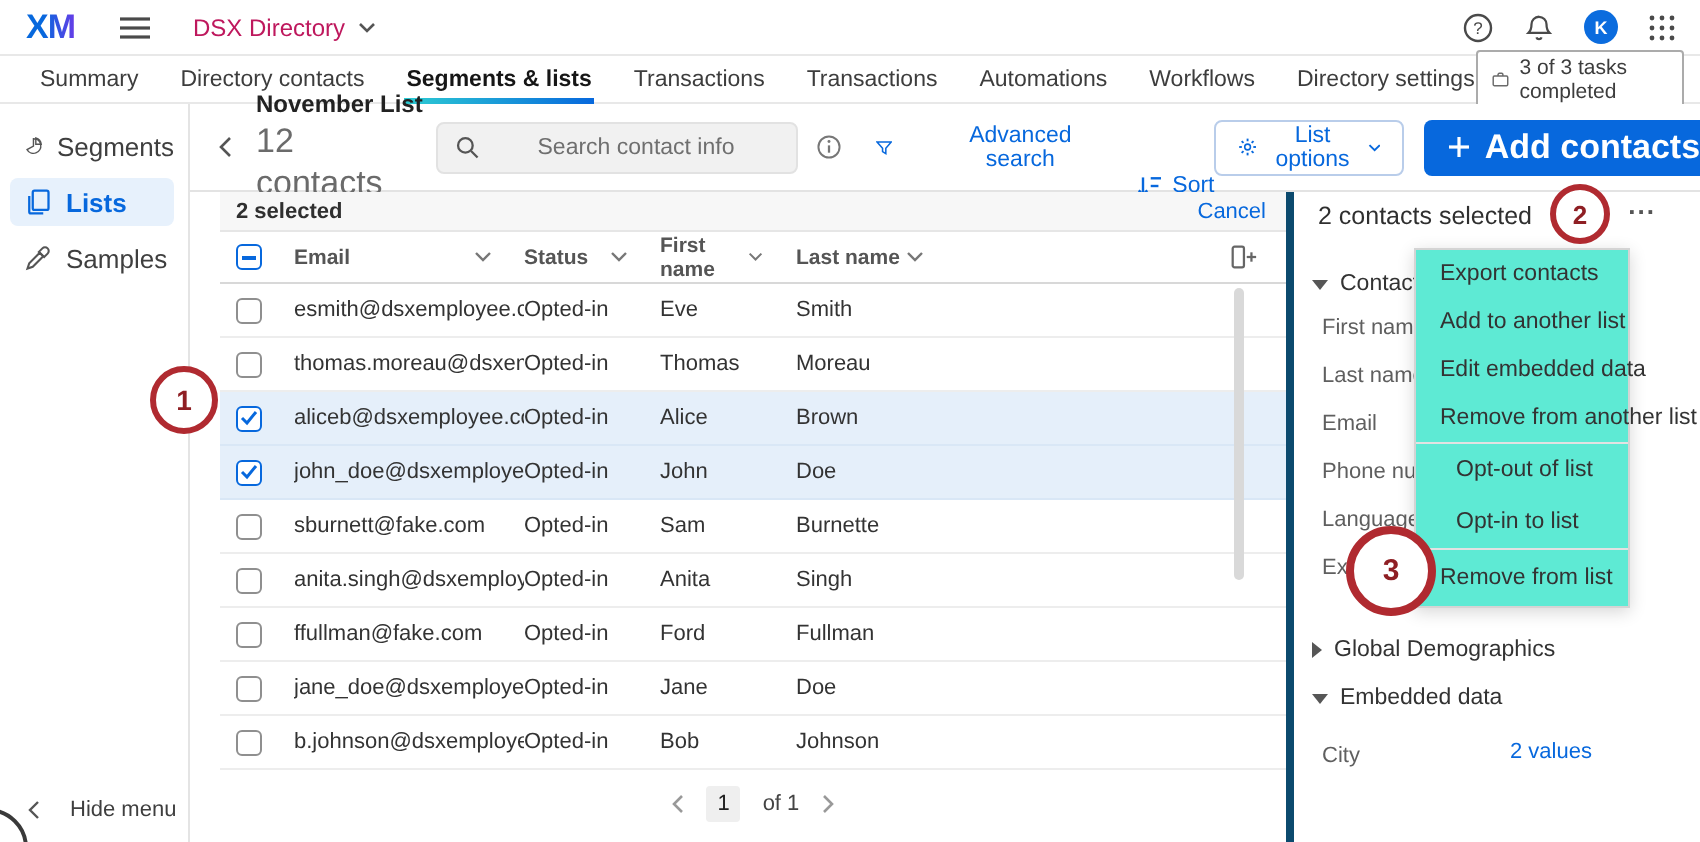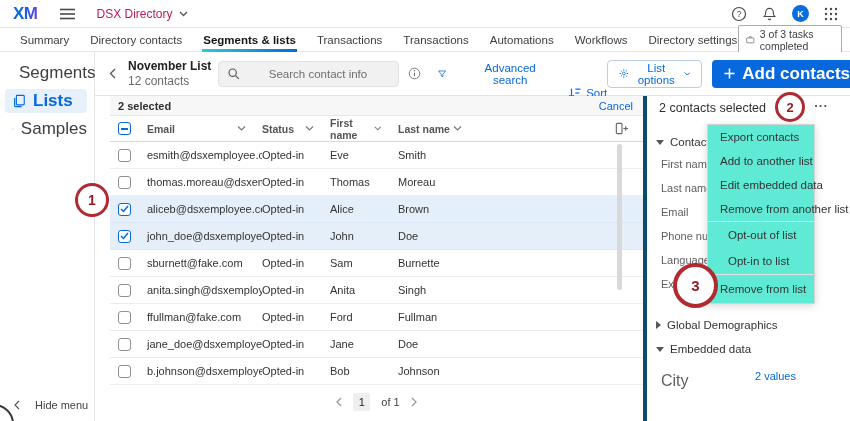--- a/index.html
+++ b/index.html
@@ -28,33 +28,33 @@
   .tab.active { color:#161616; font-weight:700; }
   .tab.active::after { content:""; position:absolute; left:0; right:0; bottom:0; height:3px;
          background:linear-gradient(90deg,#2dccd3,#0768dd); }
   .tasks-badge { margin-left:auto; margin-right:8px; display:flex; align-items:center; gap:5px;
          border:1px solid #ababab; border-radius:2px; padding:2px 7px; font-size:10.5px; color:#3d3d3d; background:#fff; }
 
   
   .sidebar { position:absolute; top:52px; left:0; width:95px; height:369px;
              border-right:1px solid #e4e4e4; background:#fff; }
   .side-item { margin:4px 7px 0 5px; height:24px; border-radius:4px; display:flex; align-items:center;
-               gap:7px; padding-left:7px; font-size:17px; color:#3f3f3f; cursor:pointer; }
+               gap:7px; padding-left:7px; font-size:13px; color:#3f3f3f; cursor:pointer; }
   .side-item:first-child { margin-top:9px; }
   .side-item.active { background:#e7f1fc; color:#0768dd; font-weight:700; }
   .hide-menu { position:absolute; left:14px; bottom:10px; display:flex; align-items:center; gap:15px;
                font-size:11px; color:#3f3f3f; cursor:pointer; }
 
   
   .toolbar { position:absolute; top:52px; left:95px; width:755px; height:44px;
              border-bottom:1px solid #e3e3e3; display:flex; align-items:center; padding-left:14px; background:#fff; }
   .back-btn { display:flex; margin-right:12px; cursor:pointer; }
   .list-title-block { margin-right:10px; width:80px; }
   .list-name { font-size:12px; font-weight:700; color:#222; line-height:1.25; white-space:nowrap; }
-  .list-meta { font-size:12px; color:#6b6b6b; line-height:1.25; }
+  .list-meta { font-size:17px; color:#6b6b6b; line-height:1.25; }
   .searchbox { width:181px; height:26px; background:#f1f1f1; border:1px solid #e2e2e2; border-radius:4px;
                display:flex; align-items:center; padding:0 8px; gap:6px; }
   .searchbox input { flex:1; border:none; outline:none; background:transparent; font-size:11.5px;
                font-family:inherit; color:#333; min-width:0;text-align:center; }
   .searchbox input::placeholder { color:#6f6f6f; }
   .info-i { margin-left:9px; display:flex; cursor:pointer; }
   .link-btn { display:flex; align-items:center; gap:5px; font-size:11.5px; color:#0768dd;
               background:none; border:none; cursor:pointer; font-family:inherit; }
   .adv { margin-left:17px;gap:36px; }
   .sortb { margin-left:30px;margin-top:38px; }
@@ -101,21 +101,21 @@
   .p-title { position:absolute; top:5px; left:12px; font-size:12.5px; color:#2f2f2f; }
   .p-ellipsis { position:absolute; top:0px; right:22px; font-size:13px; font-weight:700; letter-spacing:1px;
                 color:#555; background:none; border:none; cursor:pointer; line-height:14px; }
   .p-sec { position:absolute; left:9px; display:flex; align-items:center; gap:6px; font-size:11.5px;
            color:#333; cursor:pointer; }
   .tri-down { width:0; height:0; border-left:4px solid transparent; border-right:4px solid transparent;
               border-top:5px solid #565656; }
   .tri-right { width:0; height:0; border-top:4px solid transparent; border-bottom:4px solid transparent;
                border-left:5px solid #565656; }
   .p-field { position:absolute; left:14px; font-size:11px; color:#5f5f5f; white-space:nowrap; }
-  .p-kv-key { position:absolute; left:14px; font-size:16px; color:#5f5f5f; }
+  .p-kv-key { position:absolute; left:14px; font-size:11px; color:#5f5f5f; }
   .p-kv-val { position:absolute; left:108px; font-size:11px; color:#0768dd; background:none; border:none;
               cursor:pointer; font-family:inherit; }
 
   
   .ctx-menu { position:absolute; left:707px; top:124px; width:108px; background:#5eead4;
               border:1px solid #d4d4d4; box-shadow:0 2px 8px rgba(0,0,0,.16); z-index:5; }
   .mi { height:24px; display:flex; align-items:center; padding:0 12px; font-size:11.5px; color:#333;
         cursor:pointer; white-space:nowrap; }
   .mi.g2 { height:26px;padding-left:20px; } .mi.g3 { height:28px; }
   .msep { height:0; border-top:1px solid #e2e2e2; }

